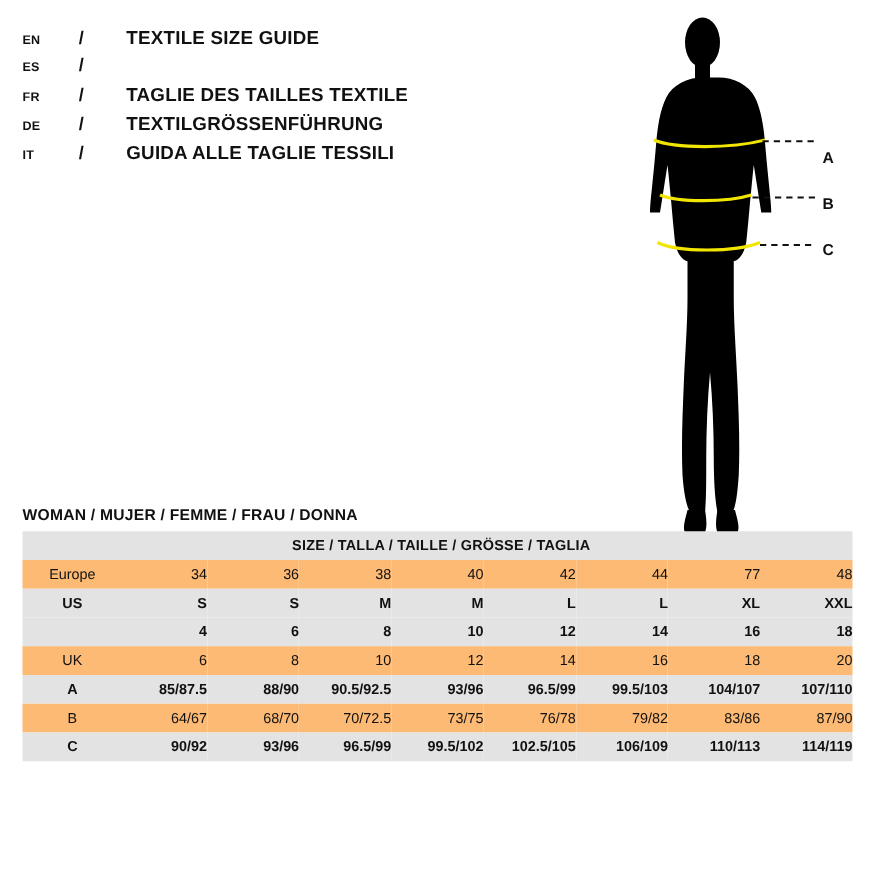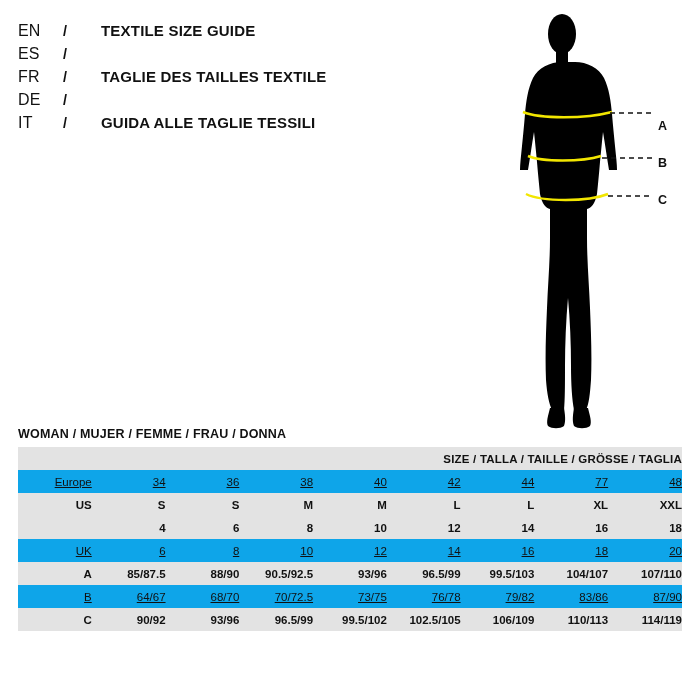--- a/index.html
+++ b/index.html
@@ -29,22 +29,22 @@
     width: 470px;
   }
   .title-row {
     display: flex;
     align-items: baseline;
     margin-bottom: 3px;
     height: 20px;
   }
   .lang-code {
     width: 45px;
-    font-size: 16px;
-    font-weight: normal;
+    font-size: 10px;
+    font-weight: bold;
     letter-spacing: 0.2px;
   }
   .sep {
     width: 10px;
     font-size: 14.5px;
     font-weight: bold;
   }
   .title-text {
     font-size: 15px;
     font-weight: bold;
@@ -69,21 +69,21 @@
     font-weight: bold;
     color: #111;
   }
   .marker-a { top: 111px; left: 168px; }
   .marker-b { top: 148px; left: 168px; }
   .marker-c { top: 185px; left: 168px; }
 
   
   .table-section {
     position: absolute;
-    top: 427px;
+    top: 405px;
     left: 18px;
     width: 664px;
   }
   .woman-head {
     font-size: 12.5px;
     font-weight: bold;
     letter-spacing: 0.2px;
     margin-bottom: 6px;
   }
   table.size-table {
@@ -91,24 +91,24 @@
     width: 664px;
     table-layout: fixed;
     font-size: 11.5px;
   }
   table.size-table td {
     padding: 3px 0 3px 0;
     height: 17px;
     vertical-align: middle;
   }
   .row-shaded td { background: #e3e3e3; font-weight: bold; }
-  .row-plain td { background: #0ea5e9; text-decoration: underline; }
+  .row-plain td { background: #fdba74; }
   .col-label {
     padding-left: 6px !important;
-    text-align: right;
+    text-align: center;
     width: 120px;
     white-space: nowrap;
   }
   .size-head td {
     font-weight: bold;
     letter-spacing: 0.2px;
   }
   .val { text-align: right; }
 
   
@@ -141,20 +141,21 @@
       <span class="sep">/</span>
     </div>
     <div class="title-row">
       <span class="lang-code">FR</span>
       <span class="sep">/</span>
       <span class="title-text">TAGLIE DES TAILLES TEXTILE</span>
     </div>
     <div class="title-row">
       <span class="lang-code">DE</span>
       <span class="sep">/</span>
+      <span class="title-text">TEXTILGRÖSSENFÜHRUNG</span>
     </div>
     <div class="title-row">
       <span class="lang-code">IT</span>
       <span class="sep">/</span>
       <span class="title-text">GUIDA ALLE TAGLIE TESSILI</span>
     </div>
   </div>
 
   <div class="figure-wrap">
     <svg class="figure-svg" width="200" height="430" viewBox="0 0 200 430">

